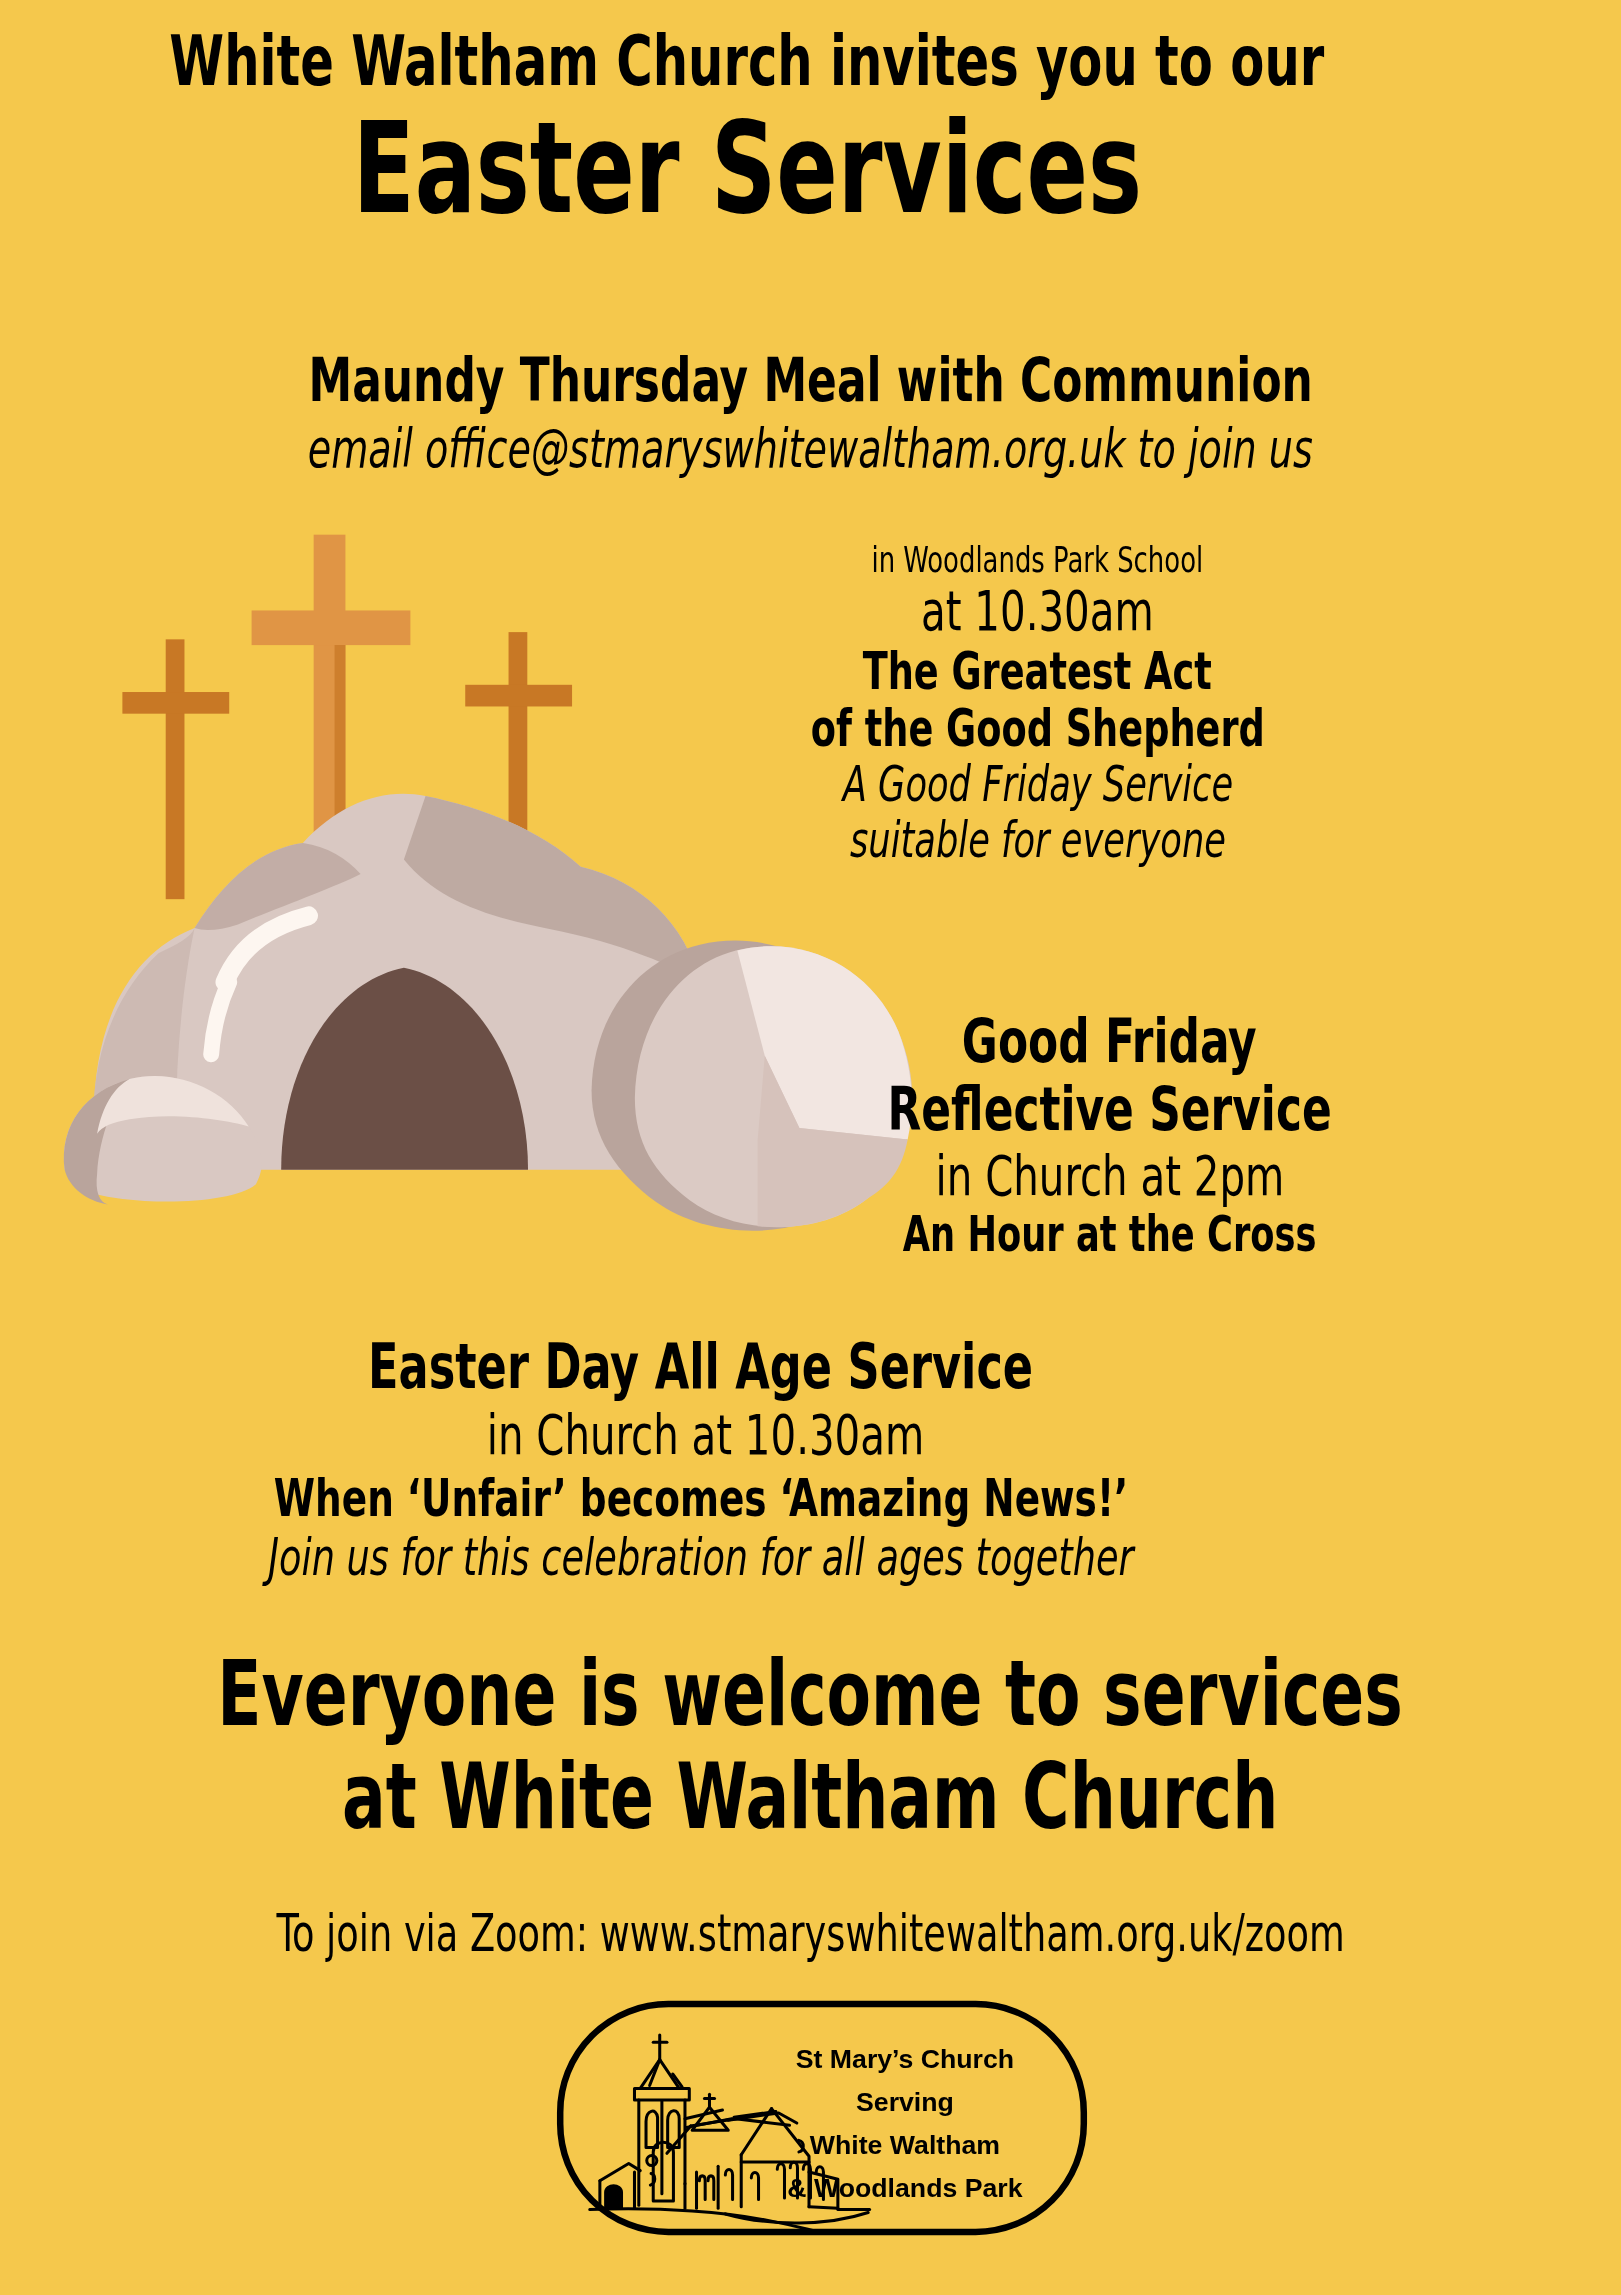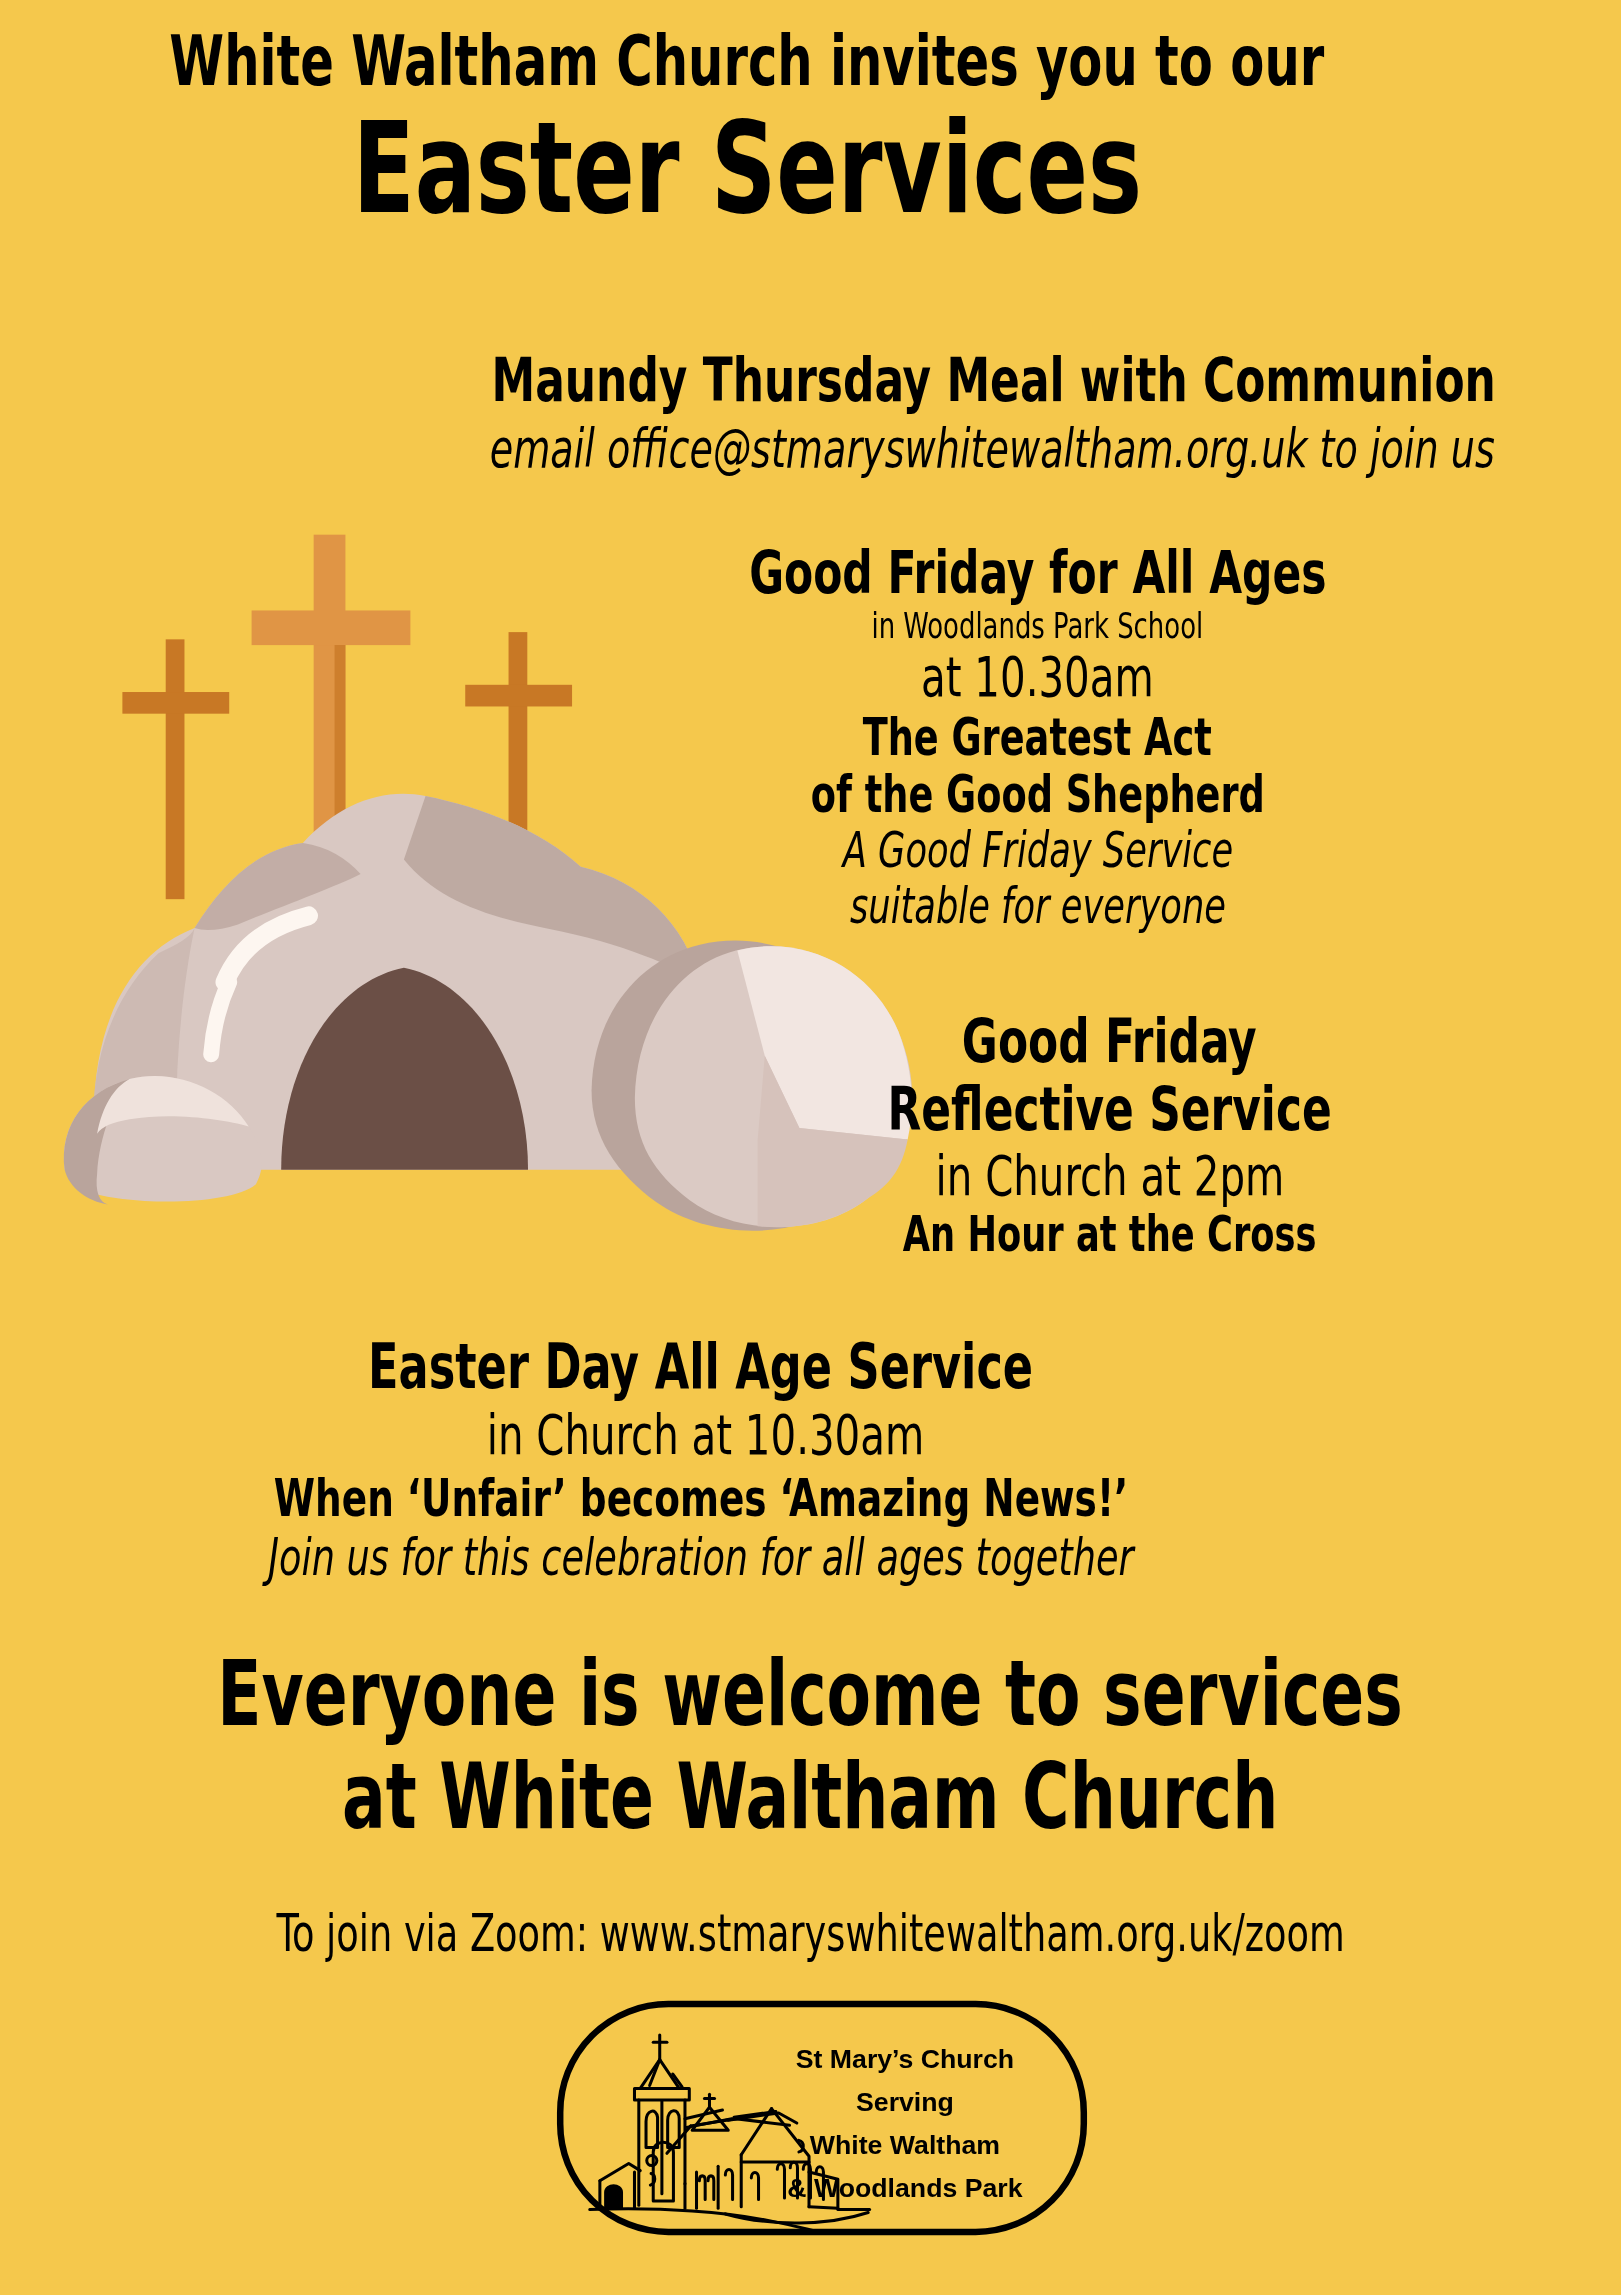--- a/index.html
+++ b/index.html
@@ -48,21 +48,21 @@
     line-height: 1.05;
     margin-top: 5.8px;
   }
 
   
   #maundy-wrap {
     position: absolute;
     top: 347px;
     left: 0;
     width: 1621px;
-    text-align: right;
+    text-align: center;
   }
   #maundy-title { font-size: 61px; font-weight: bold; line-height: 1.08; }
   #maundy-sub   { font-size: 53px; font-style: italic; font-weight: normal; line-height: 1.1; margin-top: 7.2px; }
 
   
   #gf-allages-wrap {
     position: absolute;
     top: 540px;
     right: 107px;
     width: 953px;
@@ -222,21 +222,20 @@
     <div id="invite-line" class="cond"><span class="sq">White Waltham Church invites you to our</span></div>
     <div id="easter-services" class="cond"><span class="sq">Easter Services</span></div>
   </div>
 
   <div id="maundy-wrap">
     <div id="maundy-title" class="cond"><span class="sq">Maundy Thursday Meal with Communion</span></div>
     <div id="maundy-sub" class="cond"><span class="sq">email office@stmaryswhitewaltham.org.uk to join us</span></div>
   </div>
 
   <div id="gf-allages-wrap">
-    <div class="l1 cond"><span class="sq">Good Friday for All Ages</span></div>
     <div class="l2 cond"><span class="sq">in Woodlands Park School</span></div>
     <div class="l3 cond"><span class="sq">at 10.30am</span></div>
     <div class="l4 cond"><span class="sq">The Greatest Act</span></div>
     <div class="l5 cond"><span class="sq">of the Good Shepherd</span></div>
     <div class="l6 cond ital"><span class="sq">A Good Friday Service</span></div>
     <div class="l7 cond ital"><span class="sq">suitable for everyone</span></div>
   </div>
 
   <div id="gf-reflect-wrap">
     <div class="r1 cond"><span class="sq">Good Friday</span></div>

